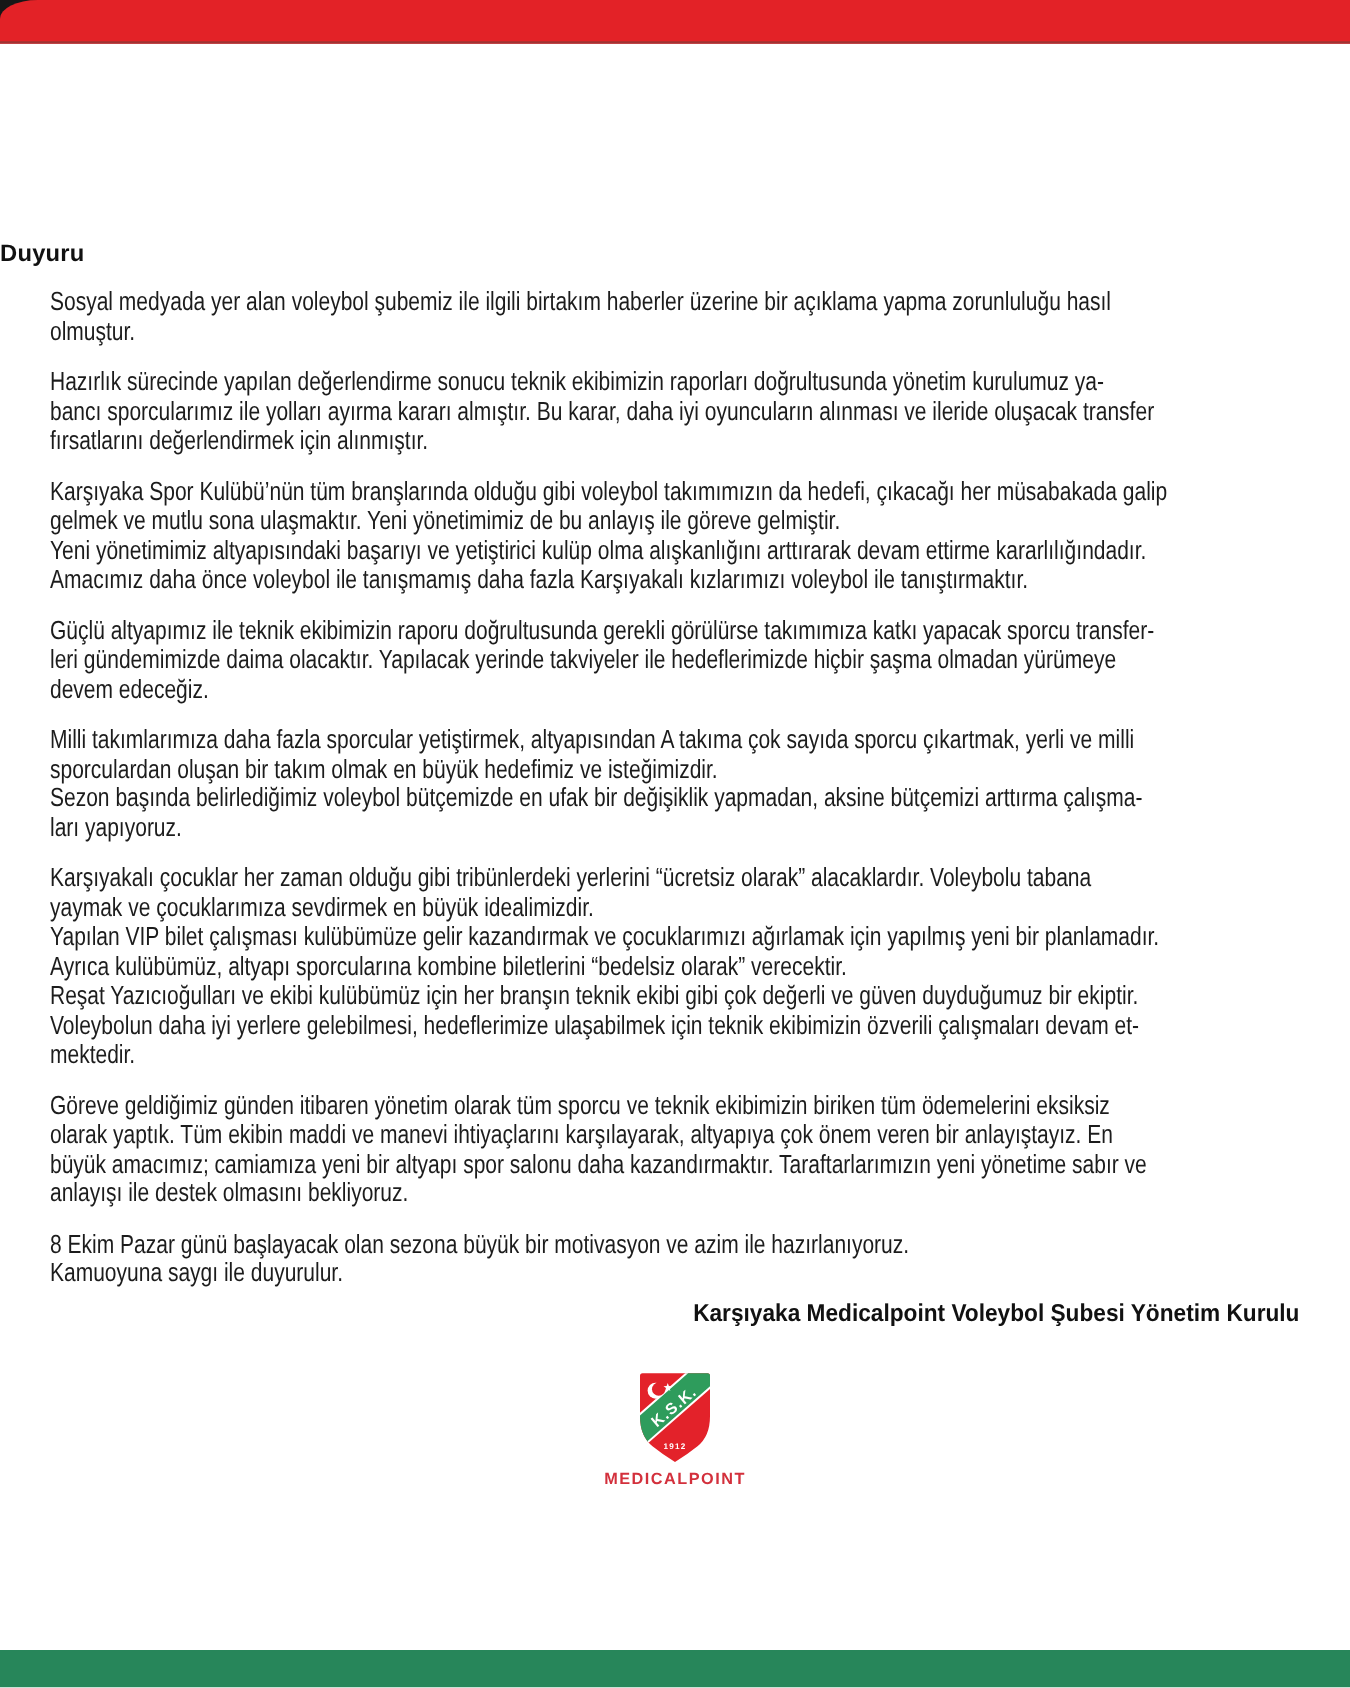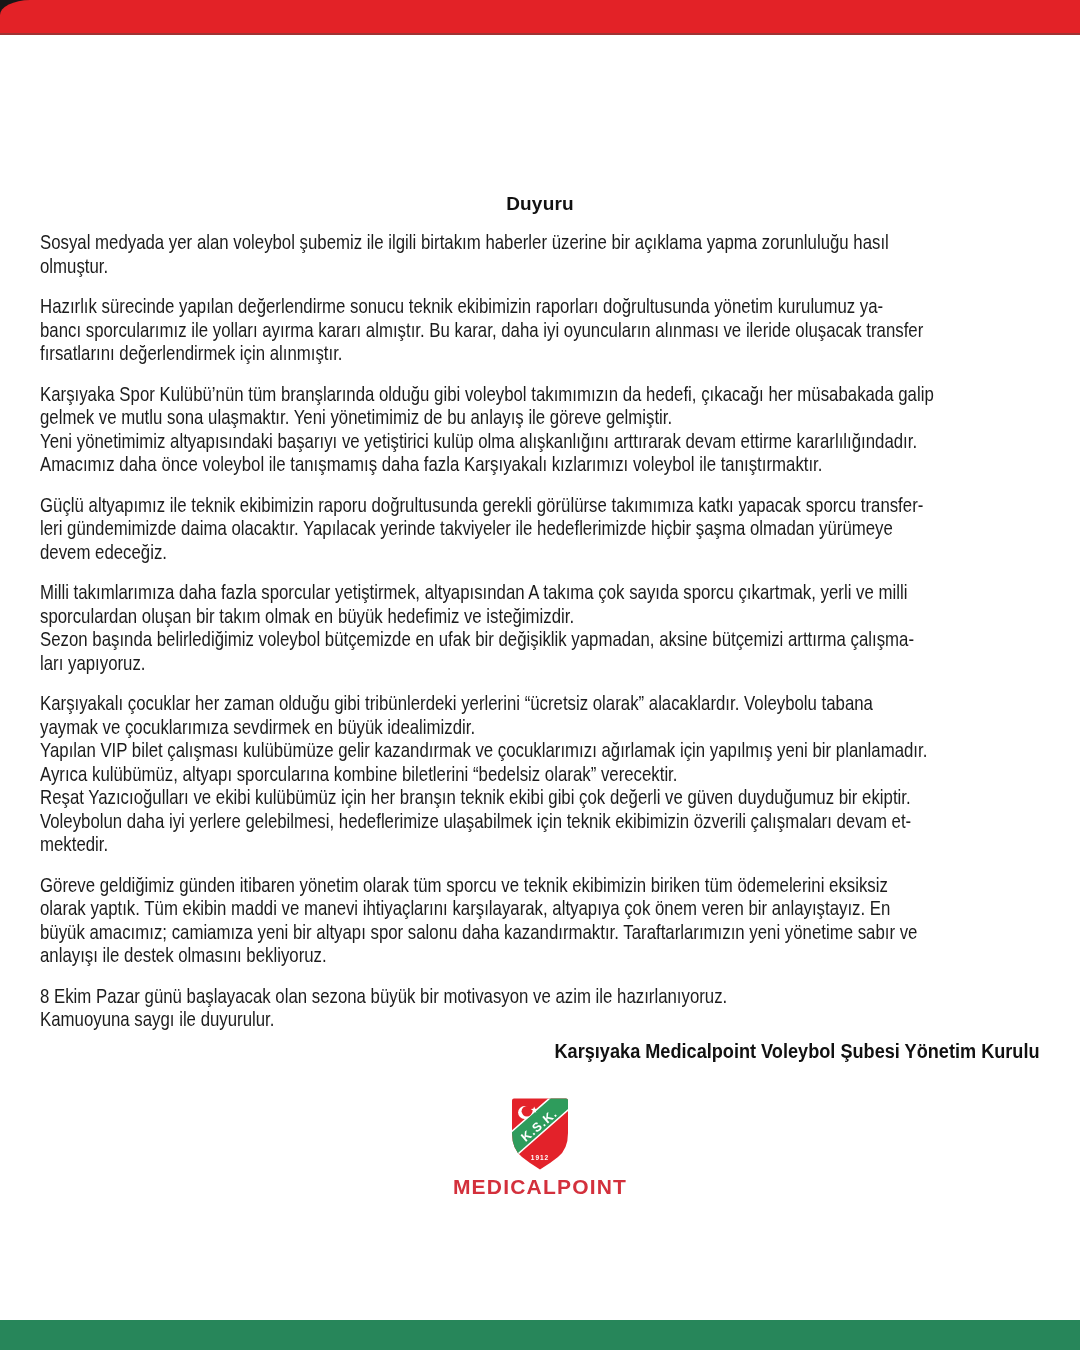--- a/index.html
+++ b/index.html
@@ -21,21 +21,20 @@
     background:var(--c-topbar,#e32227);
     border-top-left-radius:30px 15px;
     box-shadow:inset 0 -2px 0 var(--c-topbar_edge,#a03636);
   }
   .bottombar{
     position:absolute;bottom:0;left:0;width:100%;height:30px;
     background:var(--c-footer,#27865a);
   }
   .title{
     position:absolute;top:193px;left:0;width:100%;
-    text-align:center;
     font-size:19px;font-weight:bold;color:#111;
     letter-spacing:.2px;
   }
   
   .textblock{
     position:absolute;top:230px;left:40px;
     width:1330px;
     transform:scaleX(0.80);
     transform-origin:0 0;
   }
@@ -55,21 +54,21 @@
     font-size:19.5px;font-weight:bold;color:#111;
     white-space:nowrap;
   }
   .logo-block{
     position:absolute;top:1097px;left:0;width:100%;
     display:flex;flex-direction:column;align-items:center;
   }
   .crest{width:60px;height:74px;display:block;}
   .brand{
     margin-top:4px;
-    font-size:21px;font-weight:bold;
+    font-size:13px;font-weight:bold;
     letter-spacing:1.2px;
     color:var(--c-brand,#d3303c);
     white-space:nowrap;
   }
 </style>
 </head>
 <body style="--c-topbar: #e32227; --c-topbar_edge: #9e3434; --c-footer: #27865a; --c-brand: #d3303c; --c-shield_red: #e3222a; --c-shield_green: #2e9c5c; --c-text: #1c1c1c;">
 
 <div class="corner-notch"></div>
 <div class="topbar"></div>

